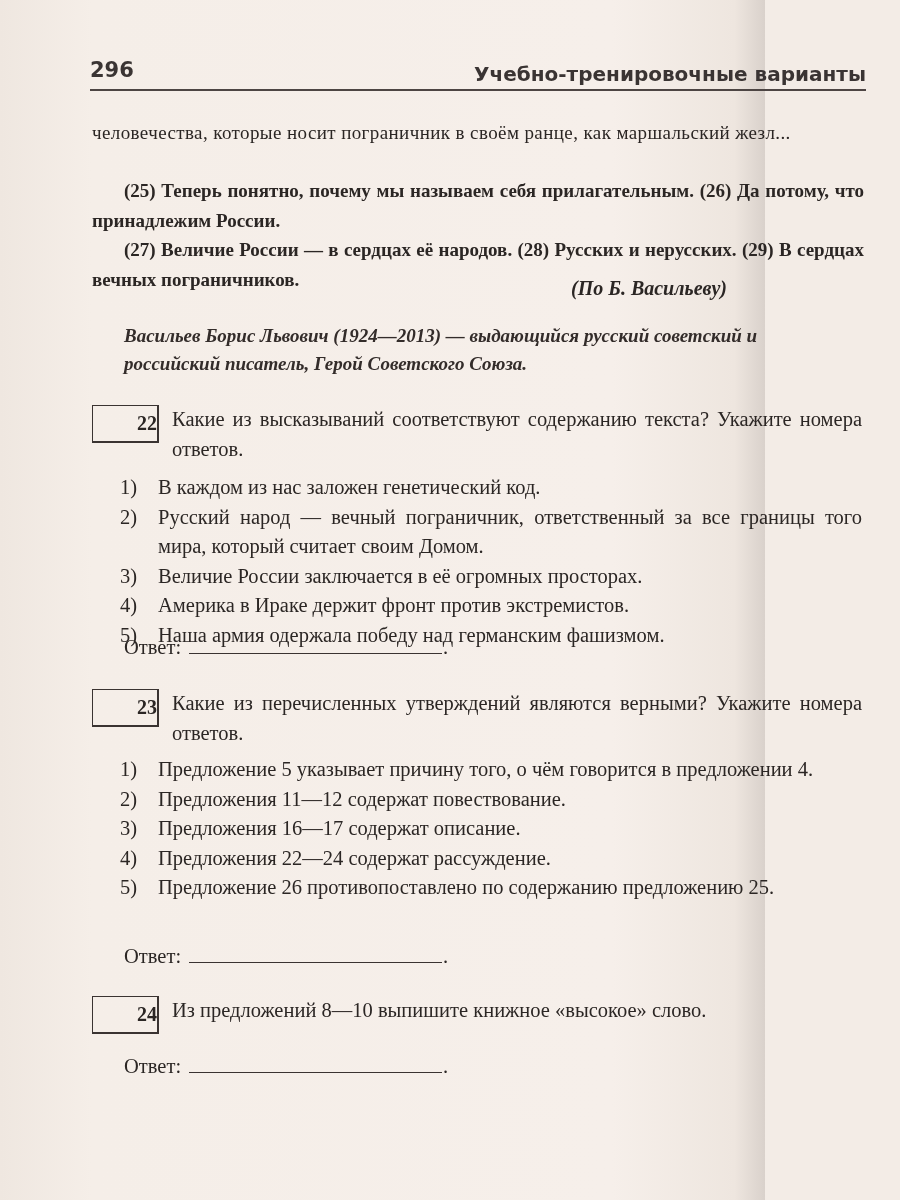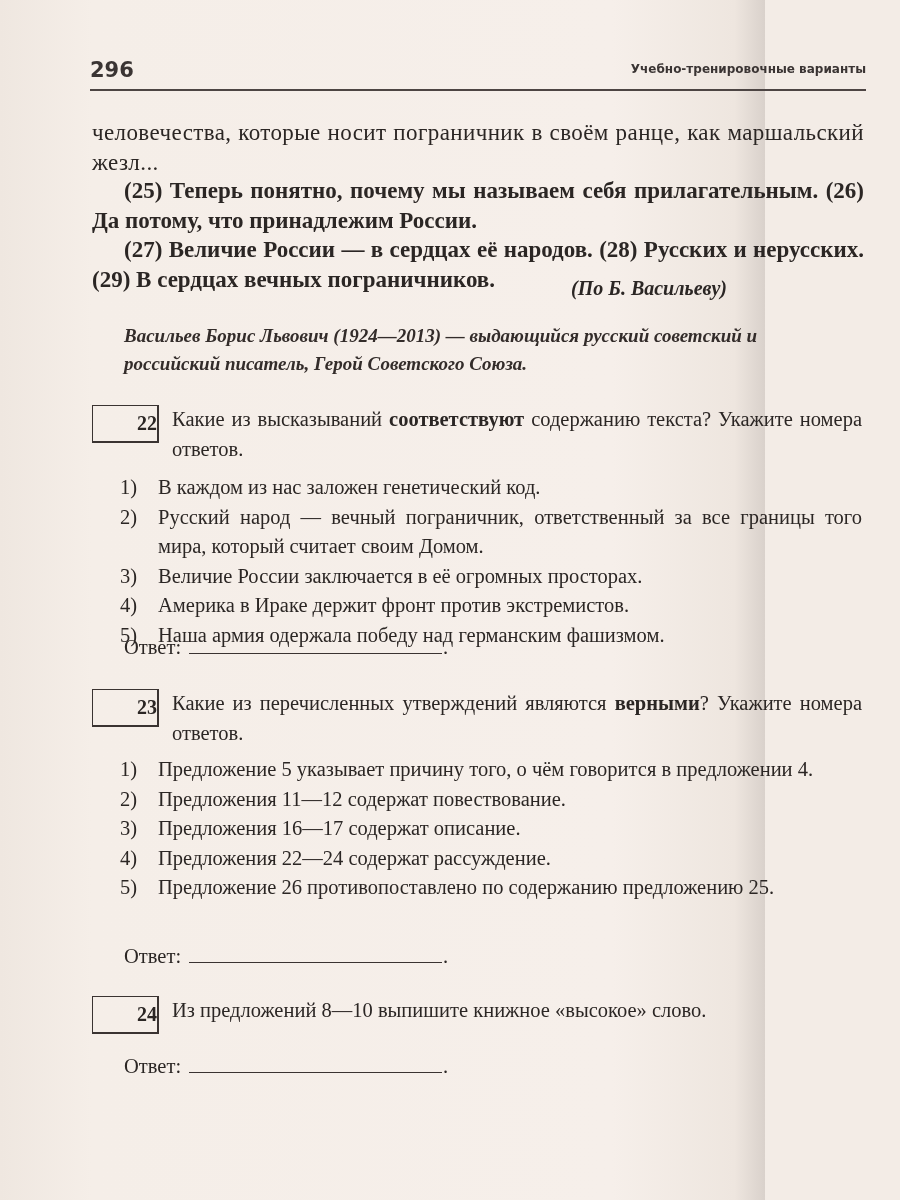--- a/index.html
+++ b/index.html
@@ -14,41 +14,41 @@
       position: absolute;
       left: 0; top: 0; width: 765px; height: 1200px;
       background: linear-gradient(90deg, #efe7e0 0%, #f5eee8 12%, #f6efea 80%, #eee6df 96%, #d9d1cb 100%);
     }
     .header {
       position: absolute; left: 90px; top: 54px; width: 776px; height: 40px;
       font-family: "DejaVu Sans", "Liberation Sans", sans-serif;
       font-weight: bold; color: #3a3433;
     }
     .page-num { position: absolute; left: 0; top: 4px; font-size: 21px; }
-    .running-title { position: absolute; right: 0; top: 8px; font-size: 12px; }
+    .running-title { position: absolute; right: 0; top: 8px; font-size: 20px; }
     .header-rule {
       position: absolute; left: 90px; top: 89px; width: 776px; height: 2px; background: #4d4543;
     }
-    .text-block { position: absolute; left: 92px; width: 772px; font-size: 23px; line-height: 29.5px; }
+    .text-block { position: absolute; left: 92px; width: 772px; font-size: 19px; line-height: 29.5px; }
     .justified { text-align: justify; text-align-last: left; }
     .indent { text-indent: 32px; font-weight: bold; }
     .p1 { top: 118px; letter-spacing: 0.4px; }
     .p2 { top: 176px; }
     .p3 { top: 235px; }
     .source { position: absolute; right: 38px; top: 277px; font-size: 20px; font-style: italic; font-weight: bold; }
     .bio { position: absolute; left: 124px; top: 322px; width: 720px; font-size: 19px; line-height: 28px; font-style: italic; font-weight: bold; color: #332c2a; }
 
     .task { position: absolute; left: 92px; width: 772px; }
     .task-num {
       position: absolute; left: 0; top: 0; width: 67px; height: 38px;
       border: 1.5px solid #3a3331; border-right-width: 2px; border-bottom-width: 2px;
       font-size: 20px; font-weight: bold; text-align: right; line-height: 35px;
     }
     .task-q { position: absolute; left: 80px; top: 0; width: 690px; font-size: 20.5px; line-height: 29.5px; }
-    .task-q b { font-weight: bold; }
+    .task-q b { font-weight: normal; }
     .options { position: absolute; left: 28px; width: 742px; font-size: 20.5px; line-height: 29.5px; }
     .opt { display: flex; }
     .opt .n { width: 38px; flex: none; }
     .opt .t { flex: 1; text-align: justify; text-align-last: left; }
     .answer { position: absolute; left: 32px; font-size: 20.5px; line-height: 29.5px; display: flex; align-items: baseline; }
     .answer-line { display: inline-block; width: 253px; border-bottom: 1.3px solid #3a3331; height: 20px; margin-left: 8px; }
     .answer-dot { margin-left: 1px; }
 
     .t22 { top: 405px; }
     .t23 { top: 689px; }

